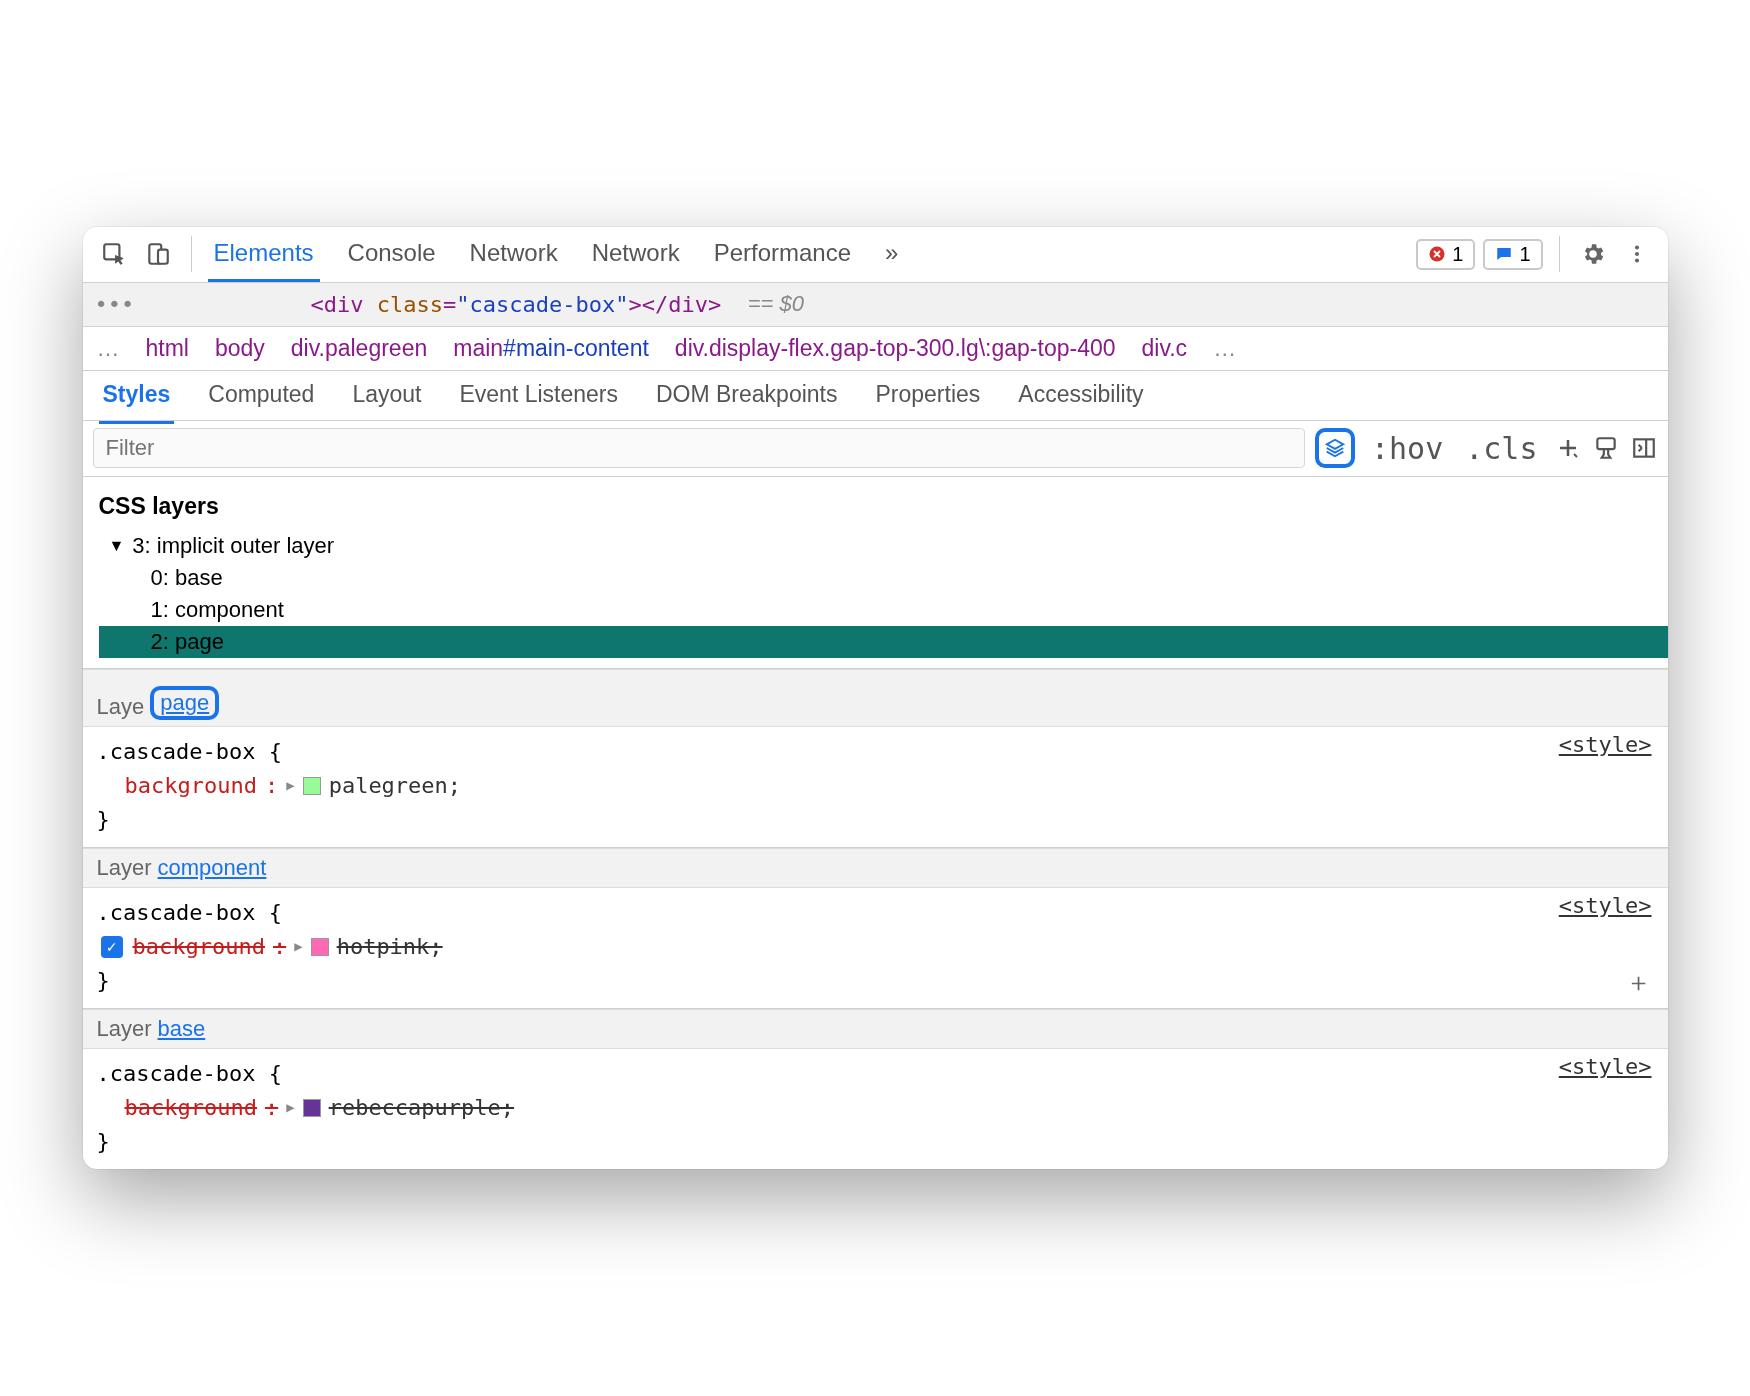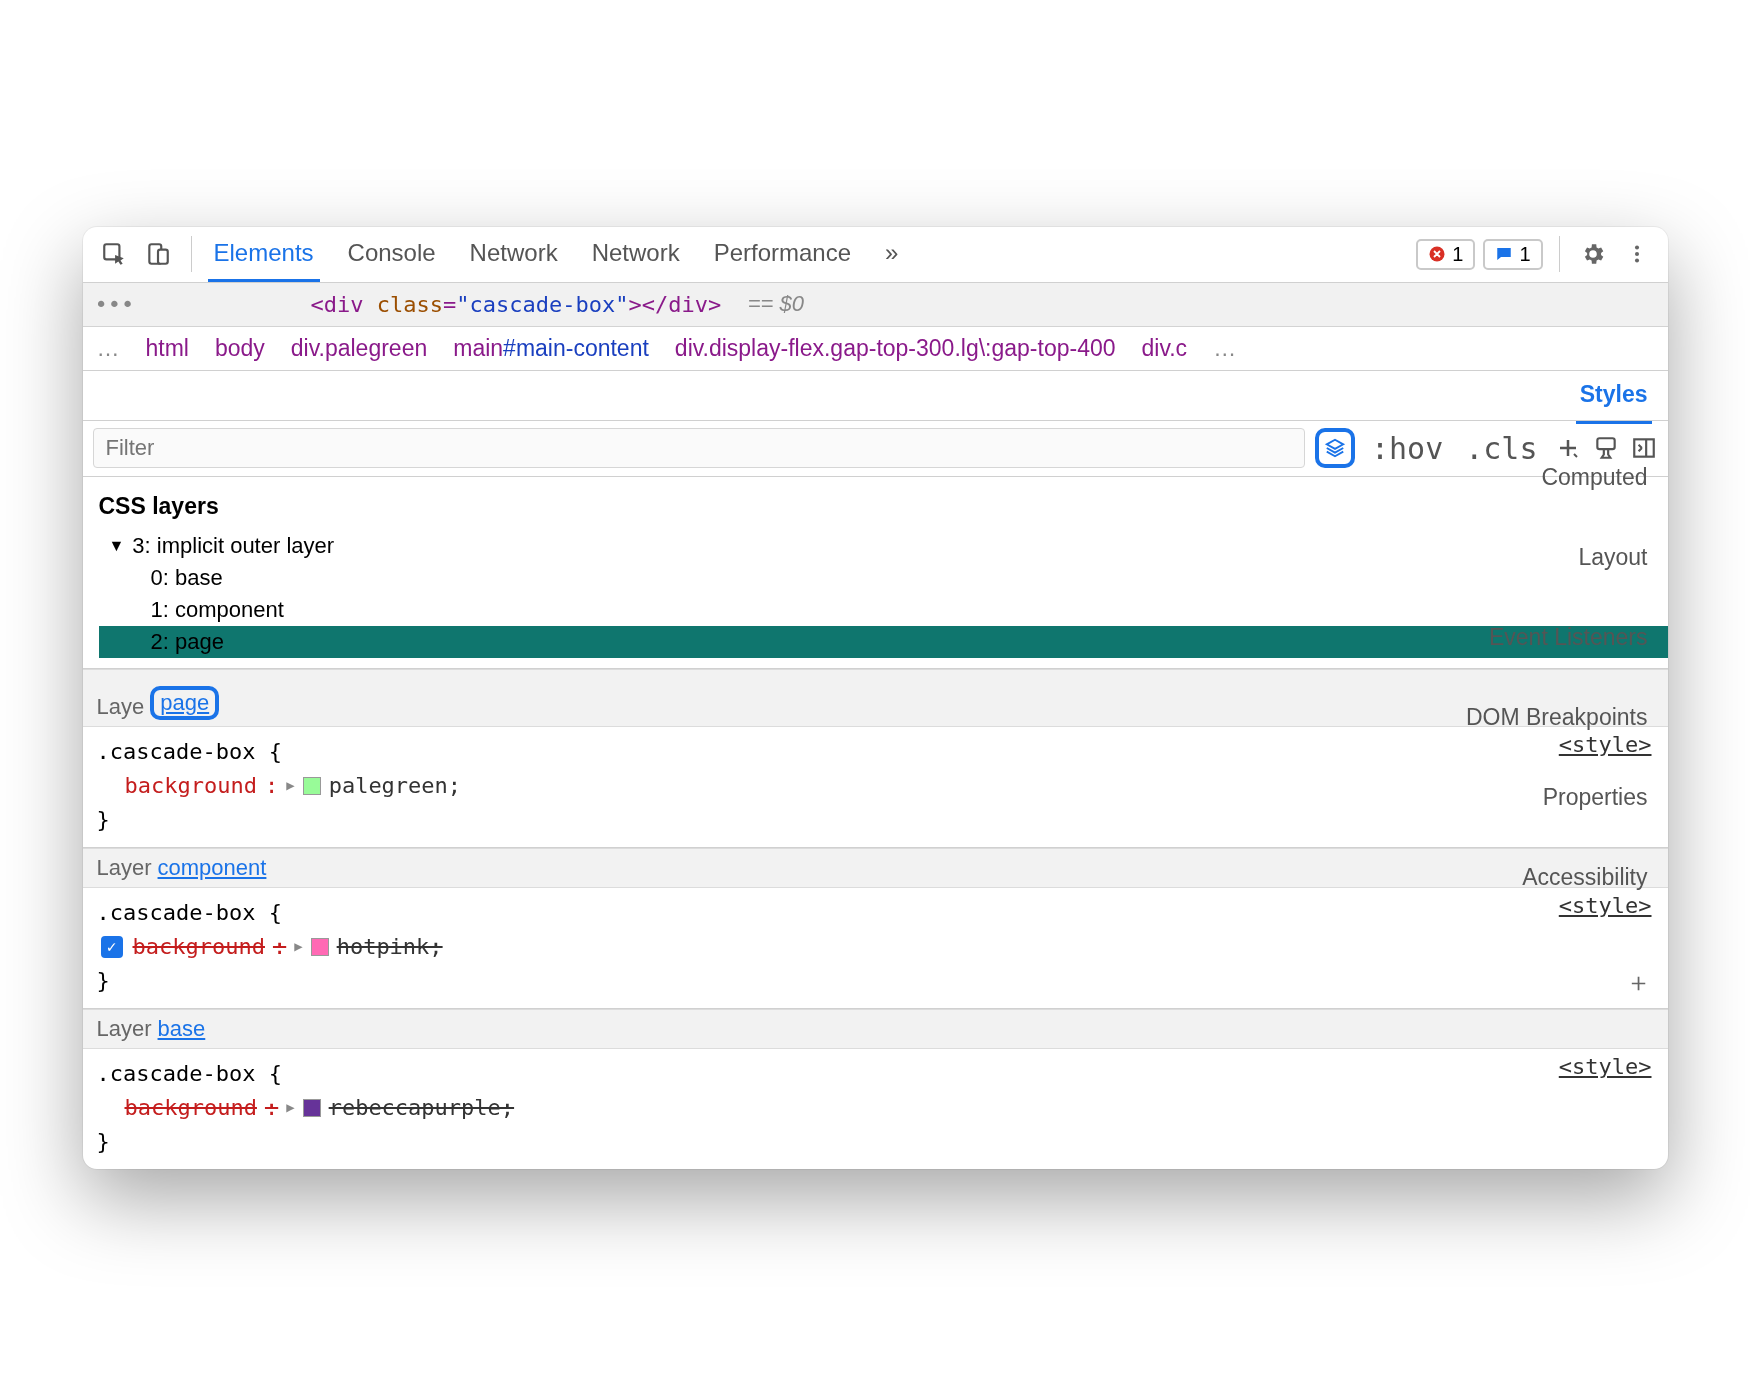--- a/index.html
+++ b/index.html
@@ -66,21 +66,21 @@
   .crumbs {
     display:flex; align-items:center; gap:26px; padding:6px 14px;
     border-bottom:1px solid #d0d0d0; font-size:23px; color:#8a1a8a; height:44px;
   }
   .crumb { white-space:nowrap; cursor:pointer; }
   .crumb .id { color:#1a3fbf; }
   .crumb-more { color:#888; }
 
   .subtabs {
     display:flex; gap:30px; padding:0 16px; border-bottom:1px solid #d0d0d0; height:50px;
-    align-items:flex-end; font-size:23px; color:#555;flex-direction:column;
+    align-items:flex-start; font-size:23px; color:#555;
   }
   .subtab { padding:10px 4px 13px; cursor:pointer; }
   .subtab.active { color:#1a73e8; border-bottom:3px solid #1a73e8; font-weight:600; }
 
   .filterbar {
     display:flex; align-items:center; border-bottom:1px solid #d0d0d0;
     height:56px; padding:0 10px; gap:10px;
   }
   .filter-input {
     flex:1; font-size:22px; color:#9a9a9a; border:1px solid #d6d6d6;

